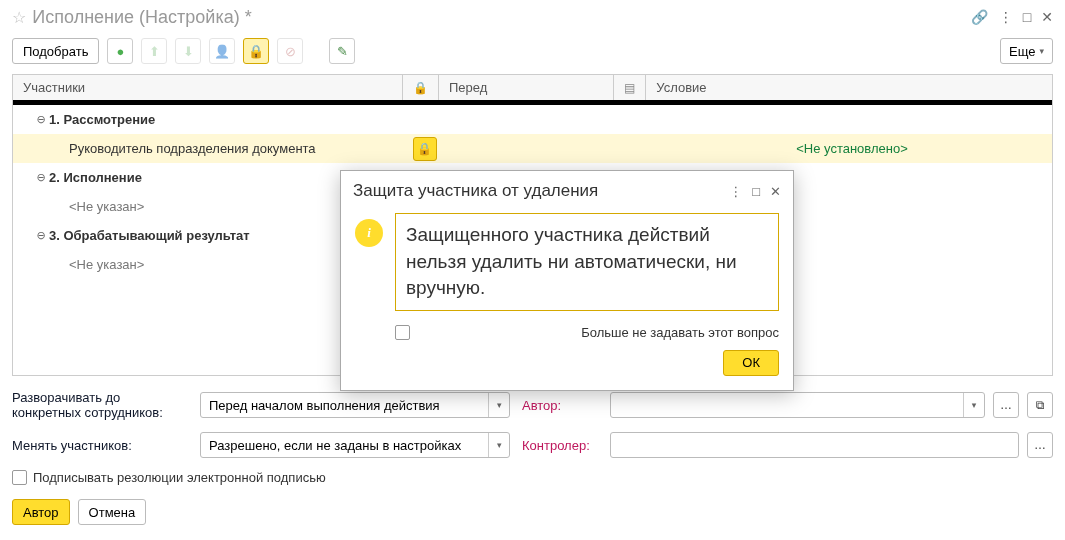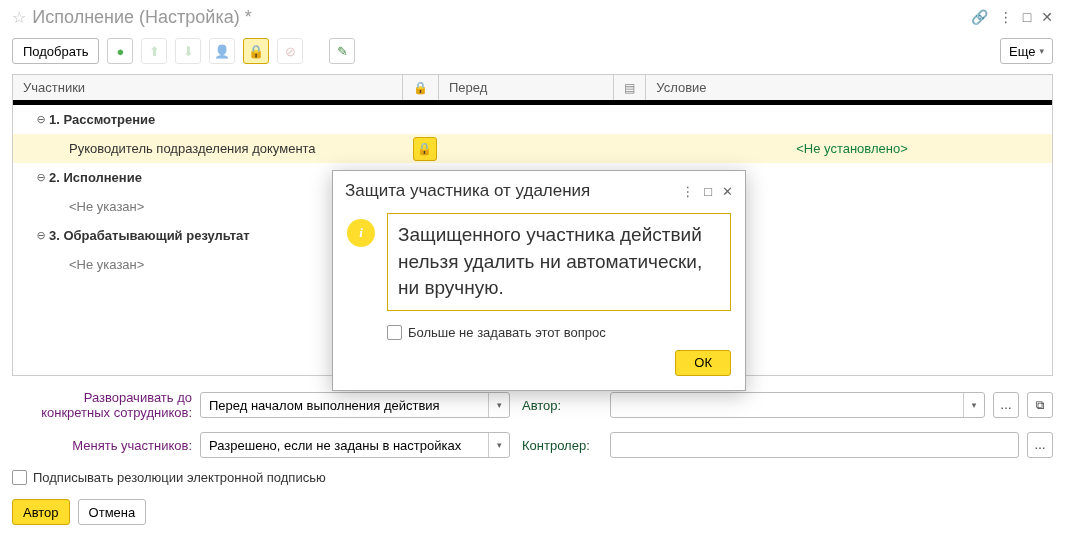--- a/index.html
+++ b/index.html
@@ -98,22 +98,22 @@
   display: flex; align-items: center; justify-content: center;
   font-size: 12px;
 }
 
 .form-row {
   display: flex;
   align-items: center;
   padding: 6px 12px;
   gap: 8px;
 }
-.form-label { width: 180px; color: #701a75; text-align: right; }
-.form-label-short { width: 80px; color: #14532d; }
+.form-label { width: 180px; color: #0f172a; }
+.form-label-short { width: 80px; color: #be185d; }
 .combo {
   display: flex;
   border: 1px solid #bbb;
   border-radius: 3px;
   height: 26px;
   align-items: stretch;
   background: #fff;
 }
 .combo input {
   border: none;
@@ -158,22 +158,22 @@
 }
 .footer {
   display: flex;
   gap: 8px;
   padding: 8px 12px;
 }
 
 
 .dialog {
   position: absolute;
-  left: 332px; top: 170px;
-  width: 414px;
+  left: 340px; top: 170px;
+  width: 454px;
   background: #fff;
   border: 1px solid #aaa;
   box-shadow: 0 4px 20px rgba(0,0,0,0.25);
   z-index: 100;
 }
 .dlg-titlebar {
   display: flex;
   align-items: center;
   padding: 10px 12px 8px 12px;
 }
@@ -203,20 +203,21 @@
   flex: 1;
   min-height: 84px;
   font-size: 19px;
   line-height: 1.4;
 }
 .dlg-check-row {
   display: flex;
   align-items: center;
   padding: 6px 14px 10px 54px;
   gap: 6px;
+  justify-content: space-between;
 }
 .dlg-footer {
   display: flex;
   justify-content: flex-end;
   padding: 0 14px 14px 14px;
 }
 </style>
 </head>
 <body>
 

